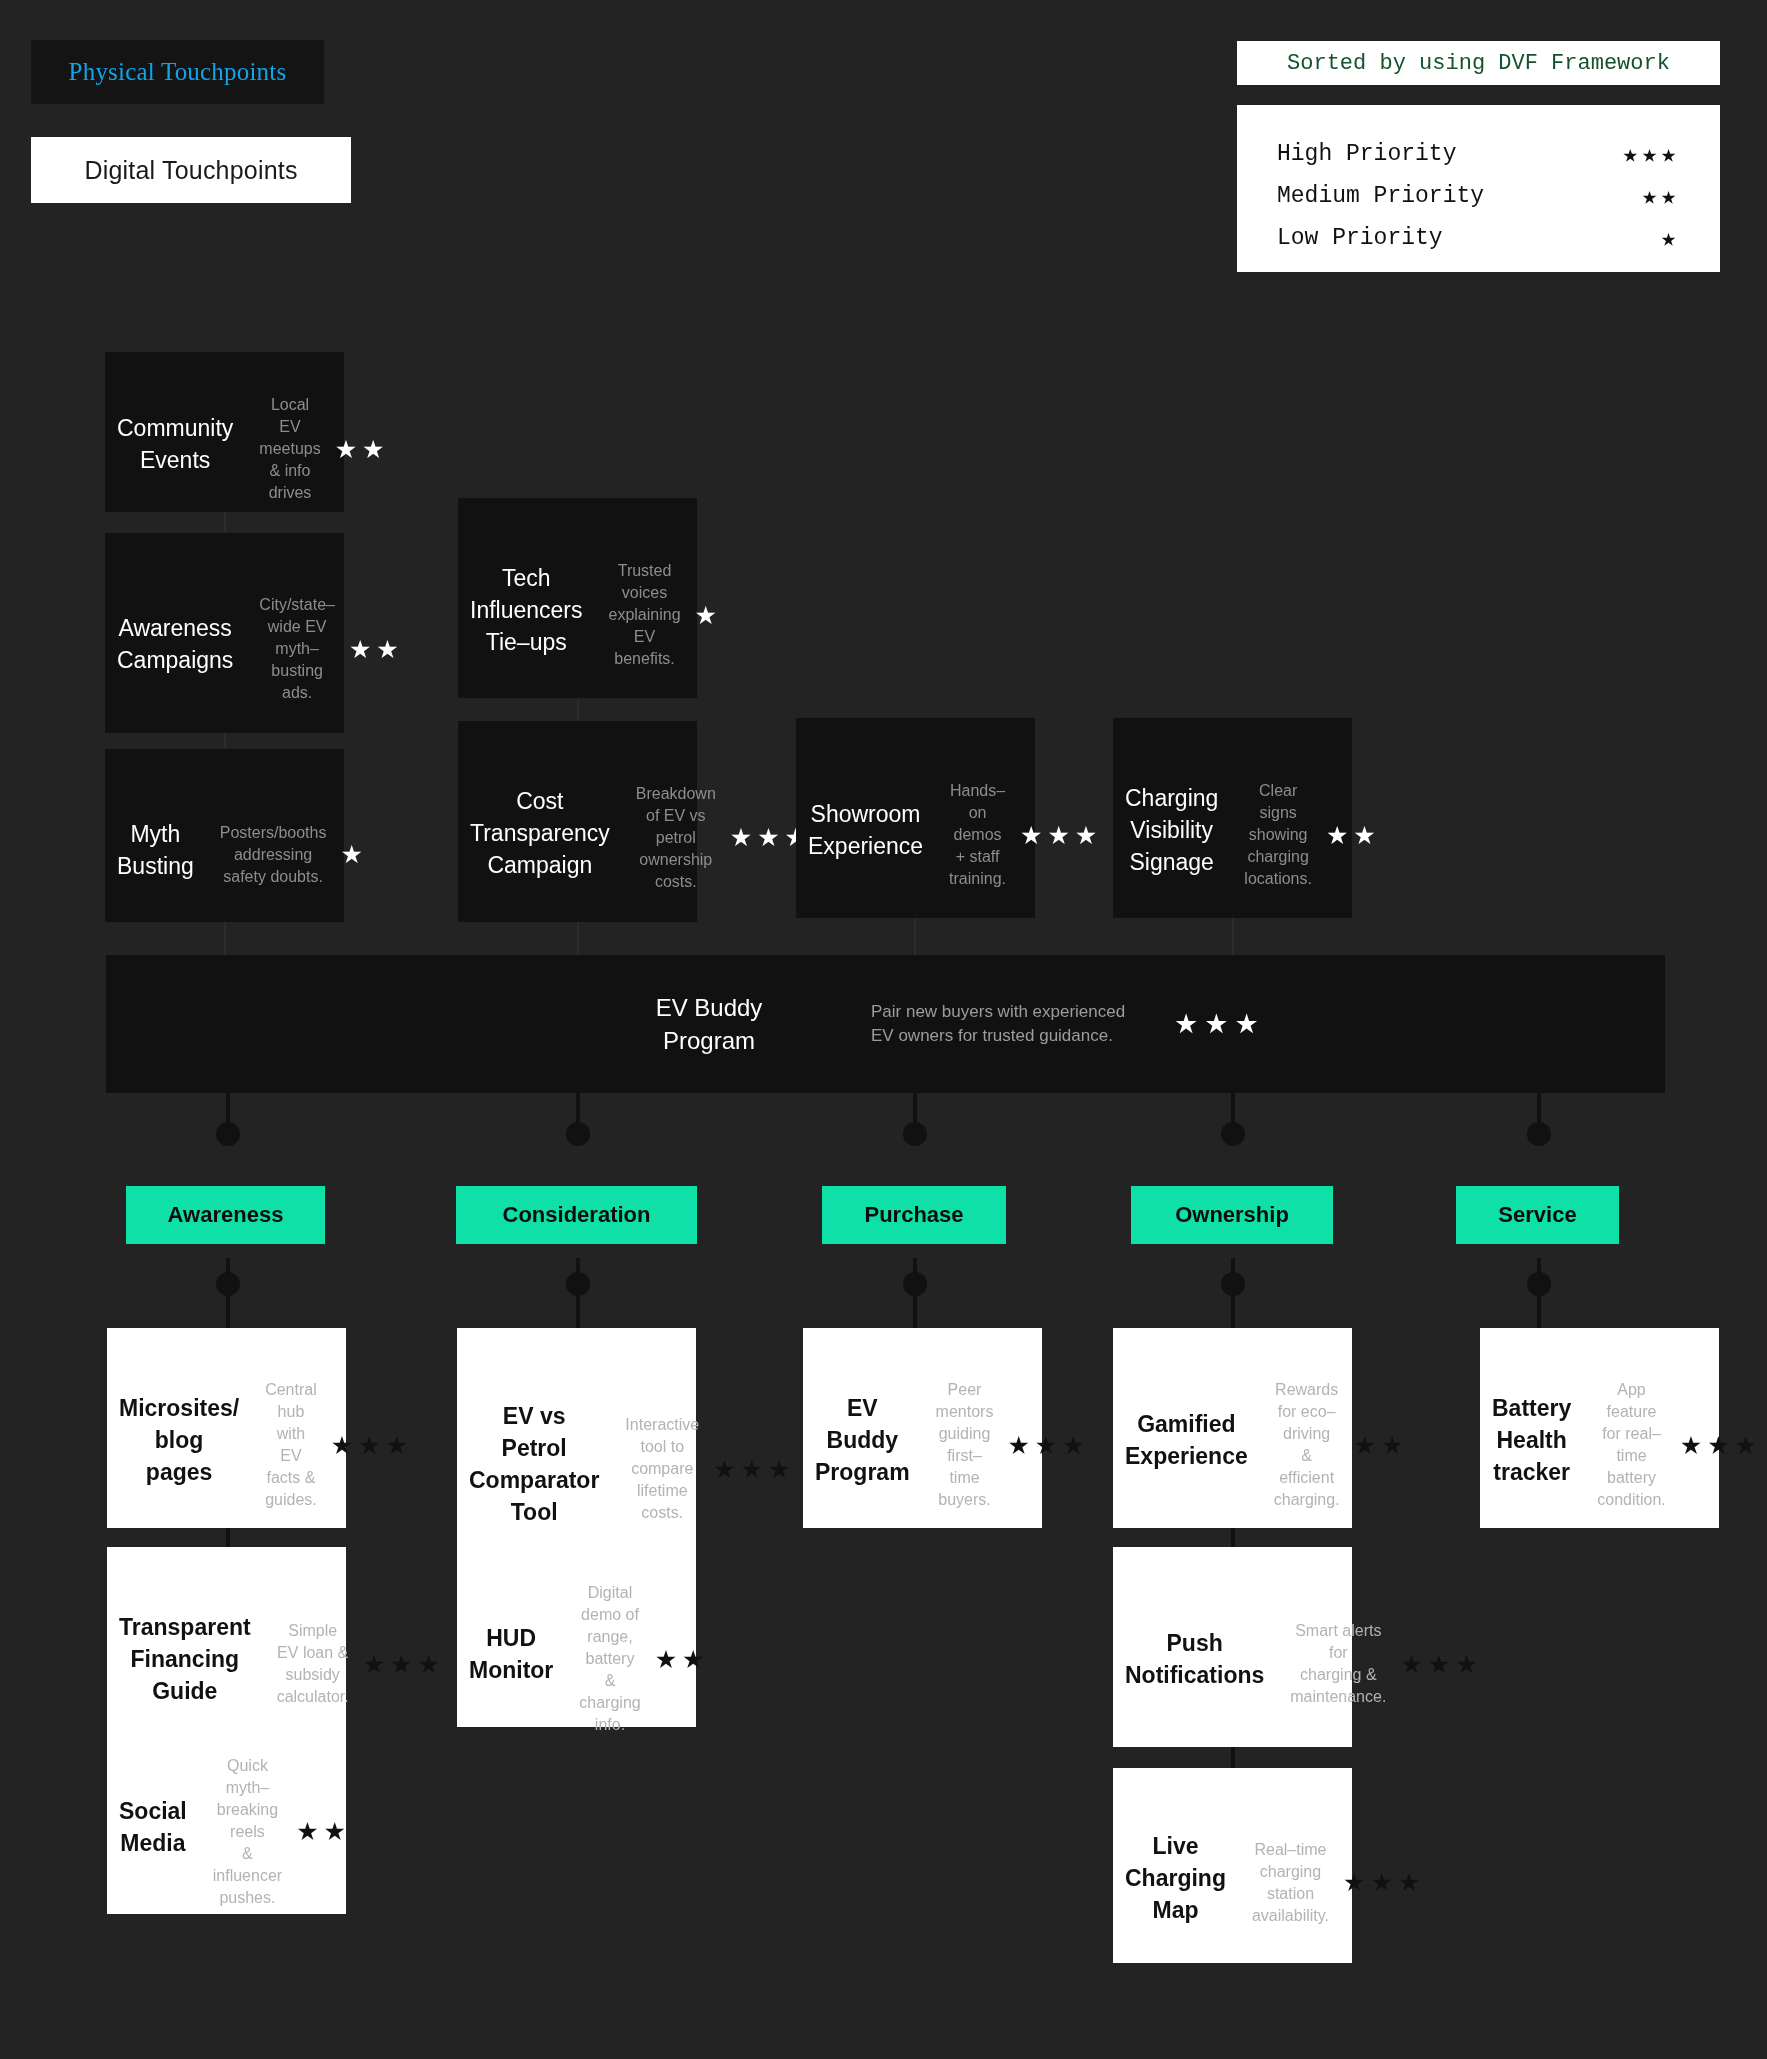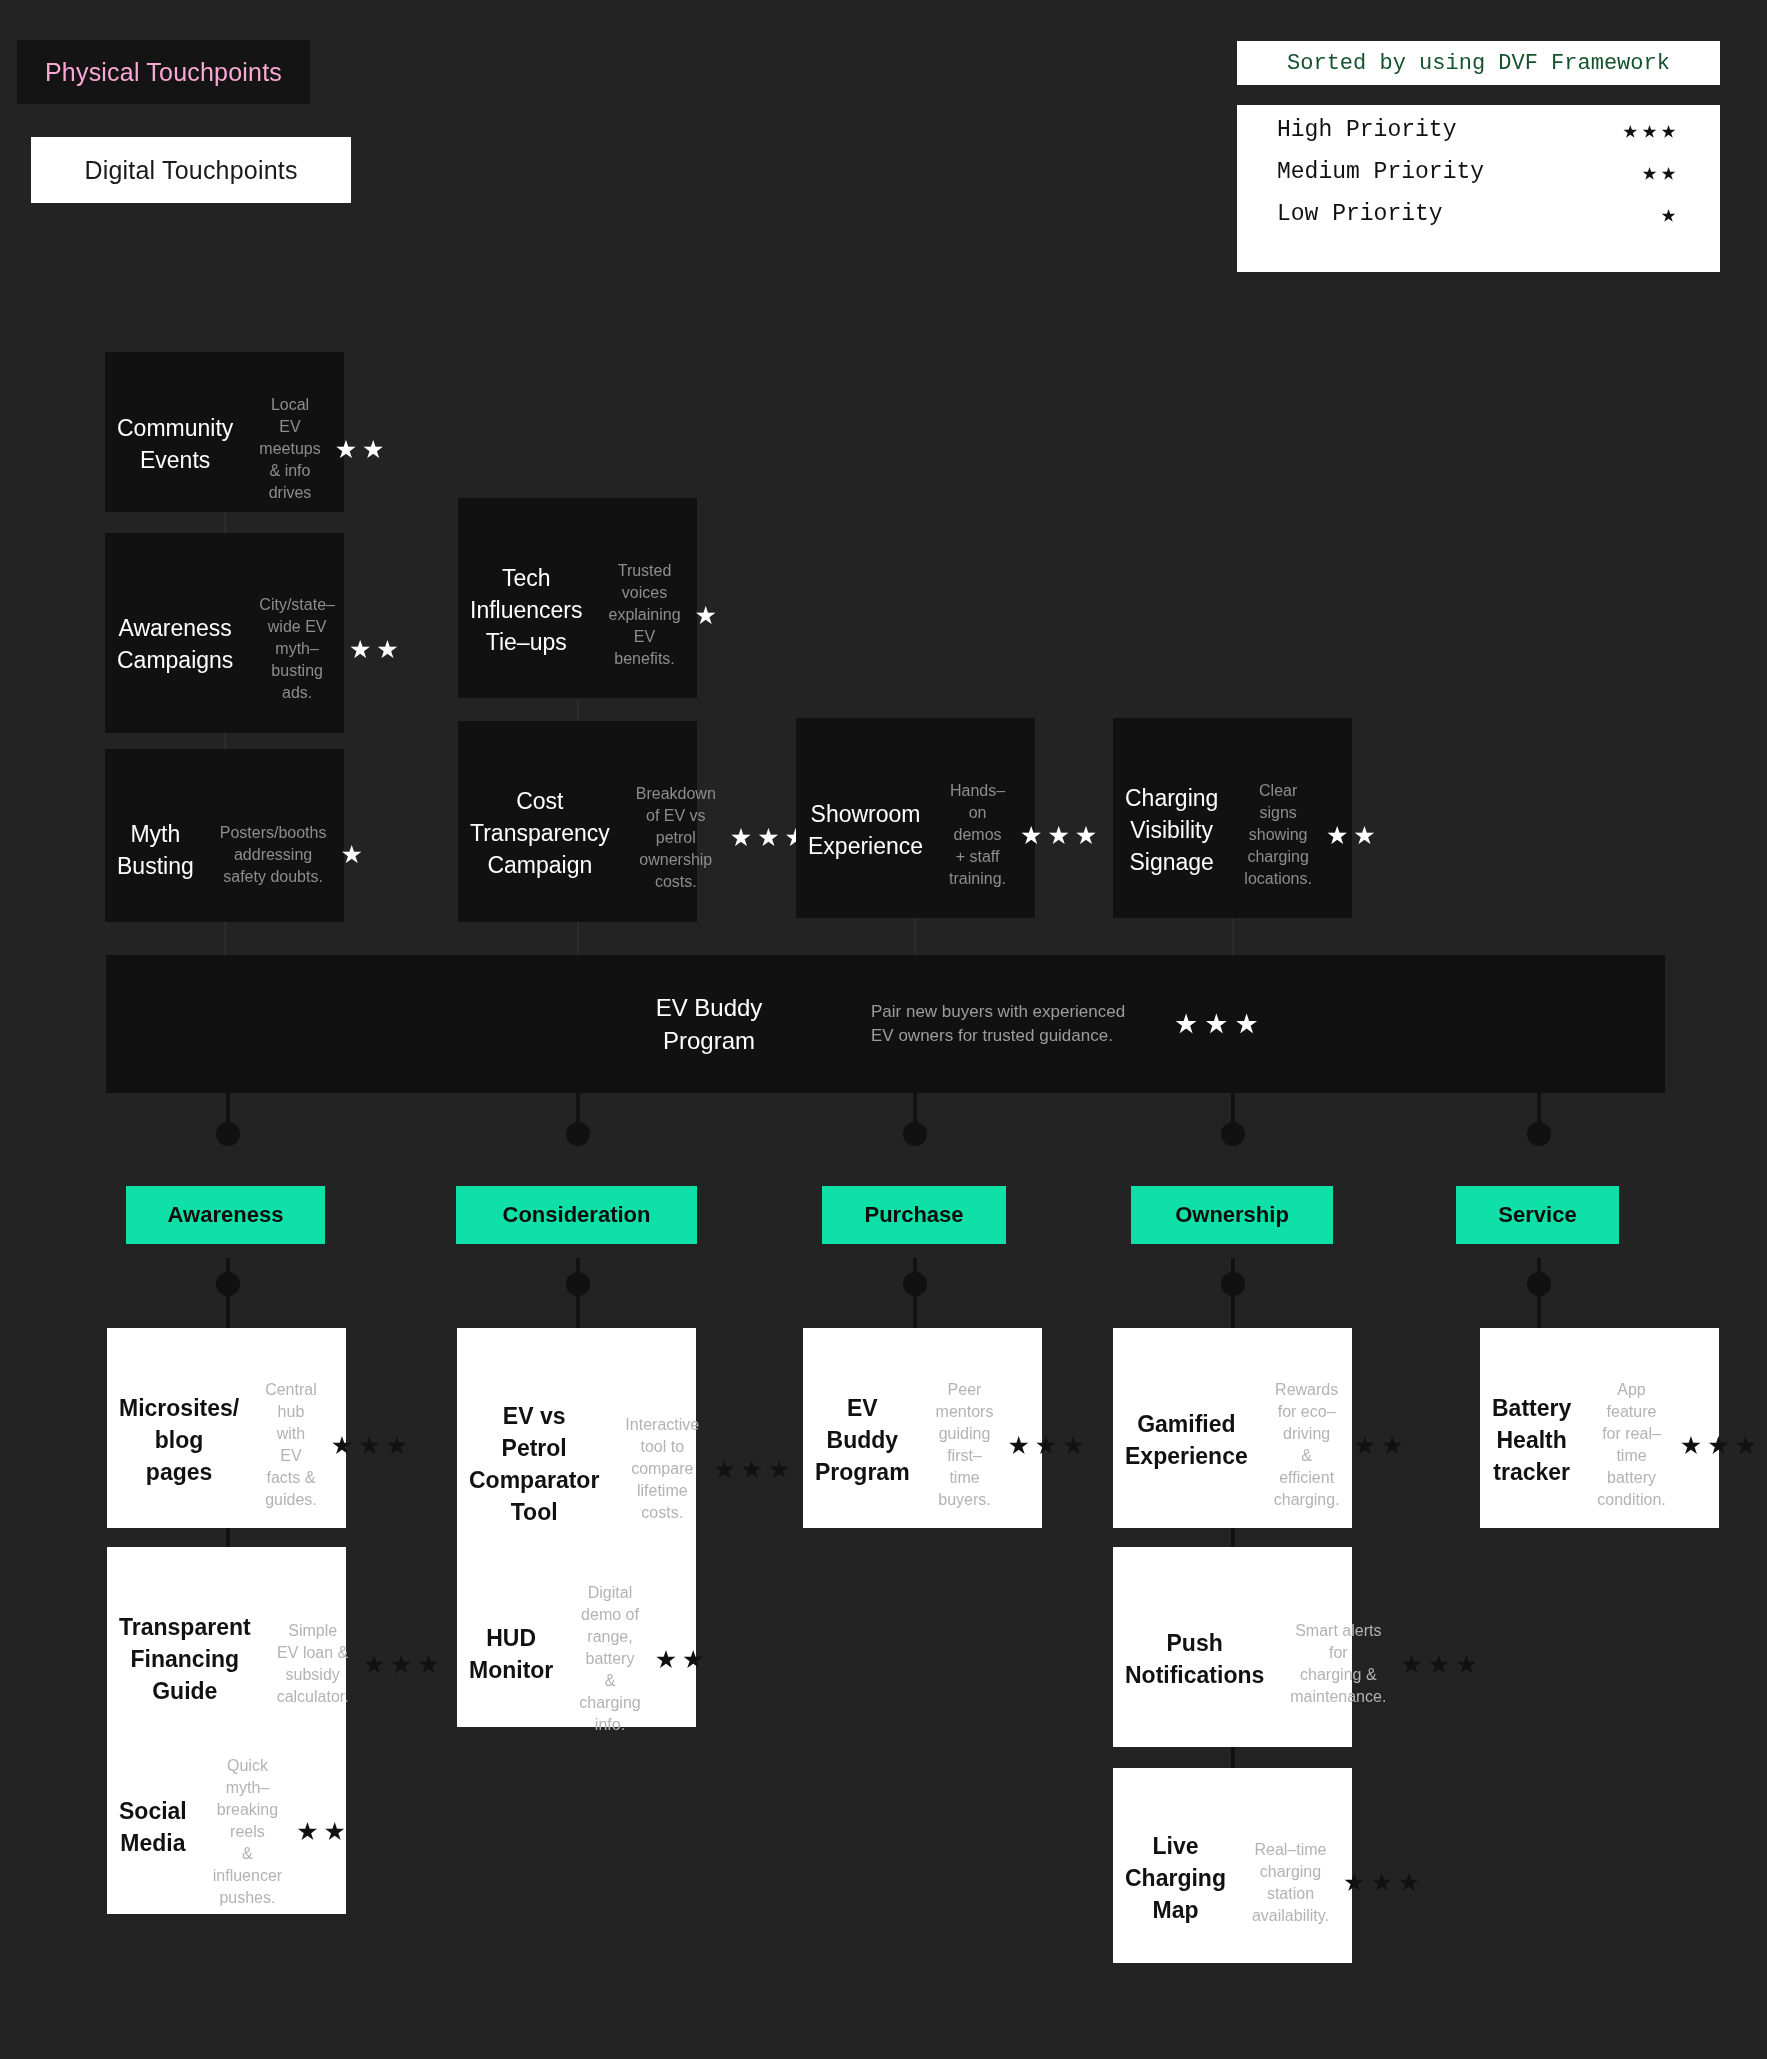--- a/index.html
+++ b/index.html
@@ -12,22 +12,22 @@
   }
 
   
   .pill{
     position:absolute;
     display:flex;align-items:center;justify-content:center;
     font-size:25px;
     letter-spacing:.2px;
   }
   #pill-physical{
-    left:17px;top:40px;width:293px;height:64px;
-    background:#141414;color:#f9a8d4;
+    left:31px;top:40px;width:293px;height:64px;
+    background:#141414;color:#0ea5e9;font-family:Liberation Serif, serif;
   }
   #pill-digital{
     left:31px;top:137px;width:320px;height:66px;
     background:#ffffff;color:#1a1a1a;
   }
 
   
   #sort-bar{
     position:absolute;left:1237px;top:41px;width:483px;height:44px;
     background:#ffffff;color:#14532d;
@@ -40,21 +40,21 @@
     background:#ffffff;color:#111111;
     font-family:"Liberation Mono","DejaVu Sans Mono",monospace;
     padding:0;
   }
   .prio-row{
     display:flex;align-items:center;justify-content:space-between;
     font-size:23px;
     padding:0 40px;
     height:42px;
   }
-  #priority-box .prio-rows{padding-top:4px;font-family:Liberation Mono, monospace;}
+  #priority-box .prio-rows{padding-top:28px;font-family:Liberation Mono, monospace;}
   .prio-stars{letter-spacing:4px;font-size:25px;}
 
   
   .vline{position:absolute;background:#3a3a3a;width:2px;}
   .vline.dark{background:#2c2c2c;}
   .vline.black{background:#111111;width:4px;}
   .dot{position:absolute;border-radius:50%;background:#111111;}
 
   
   .card{

